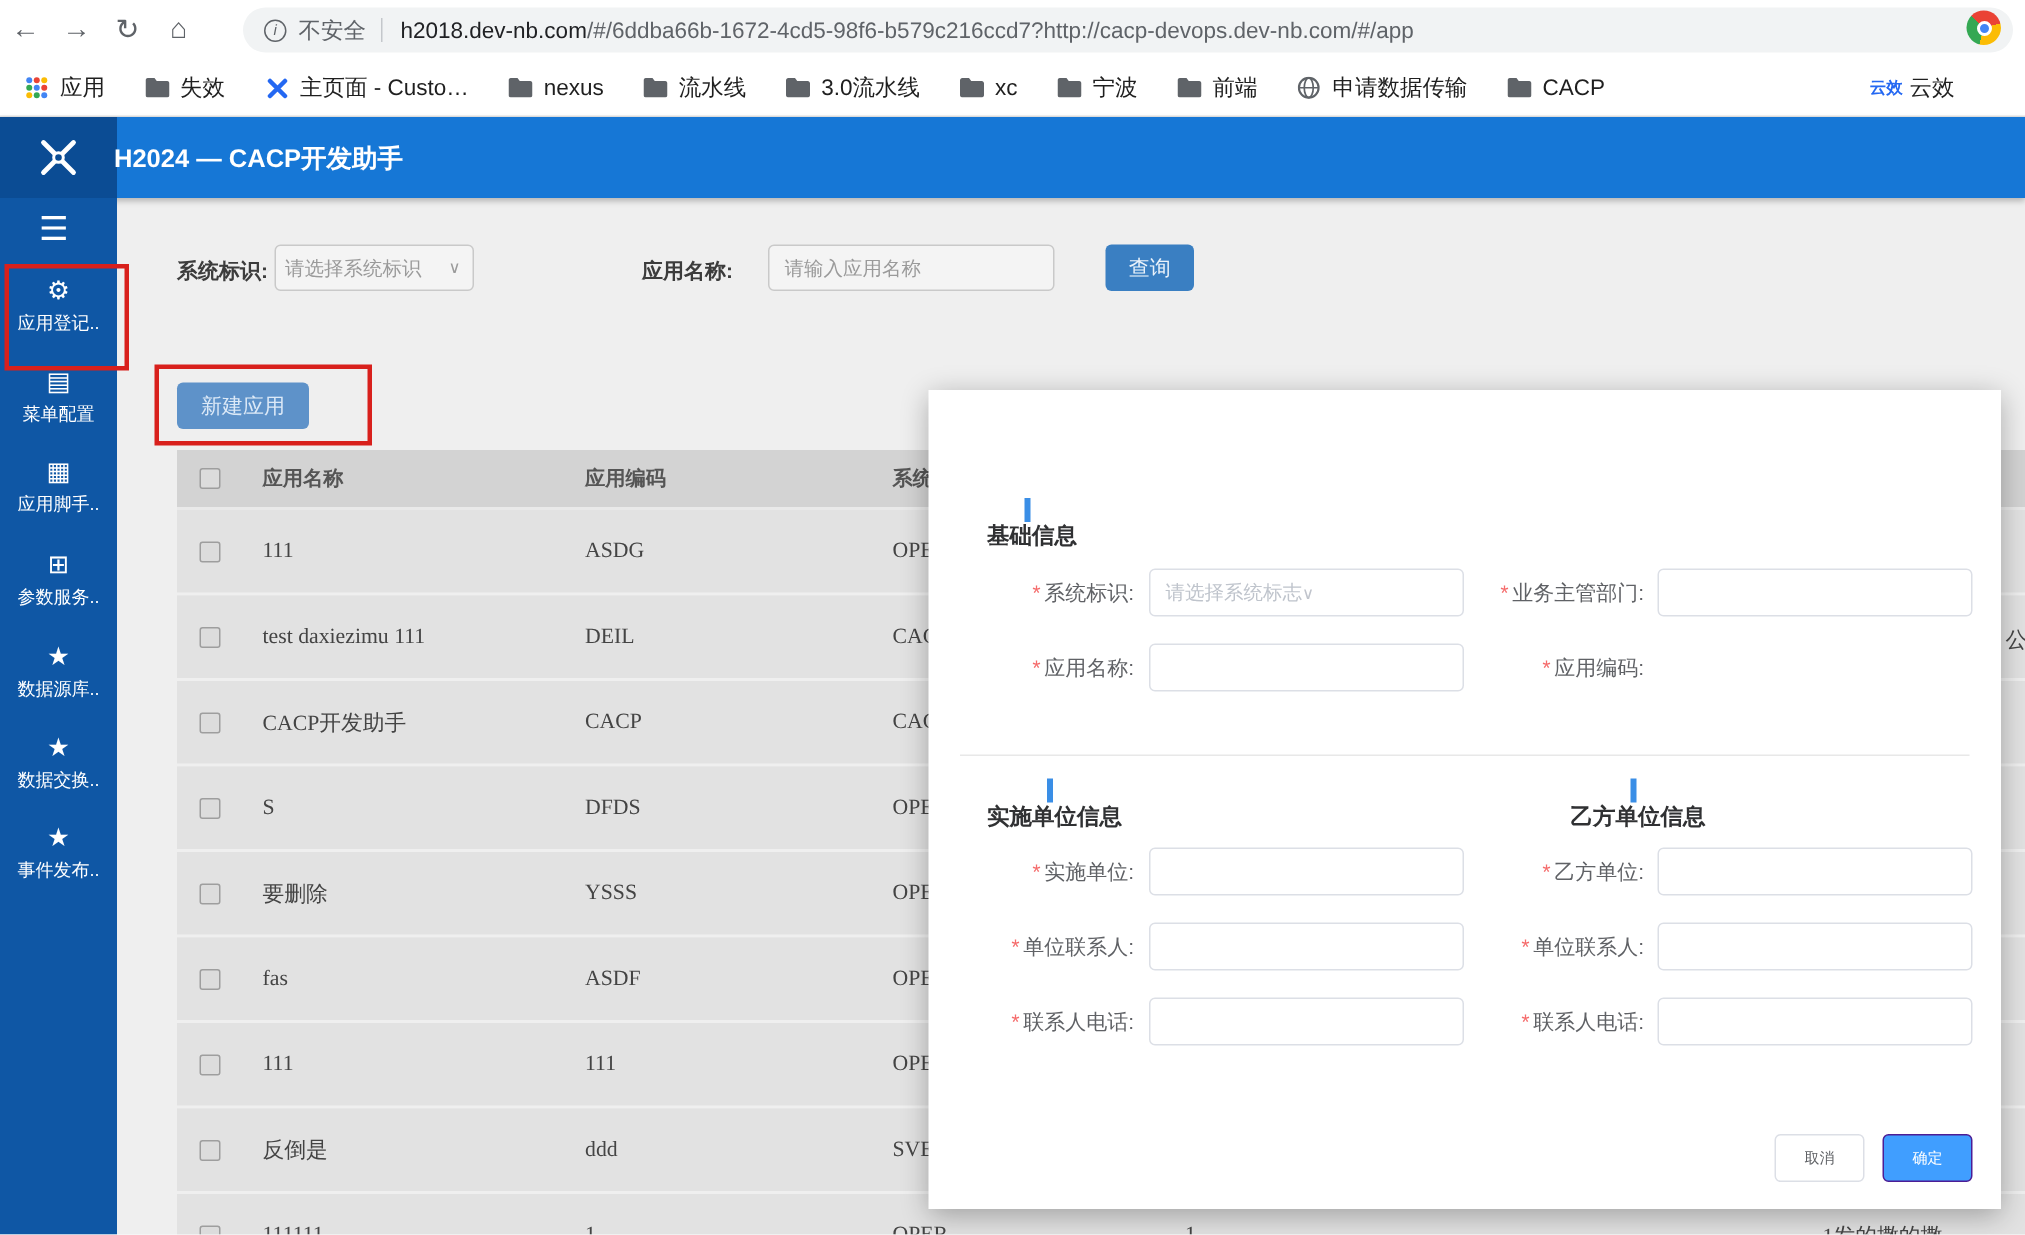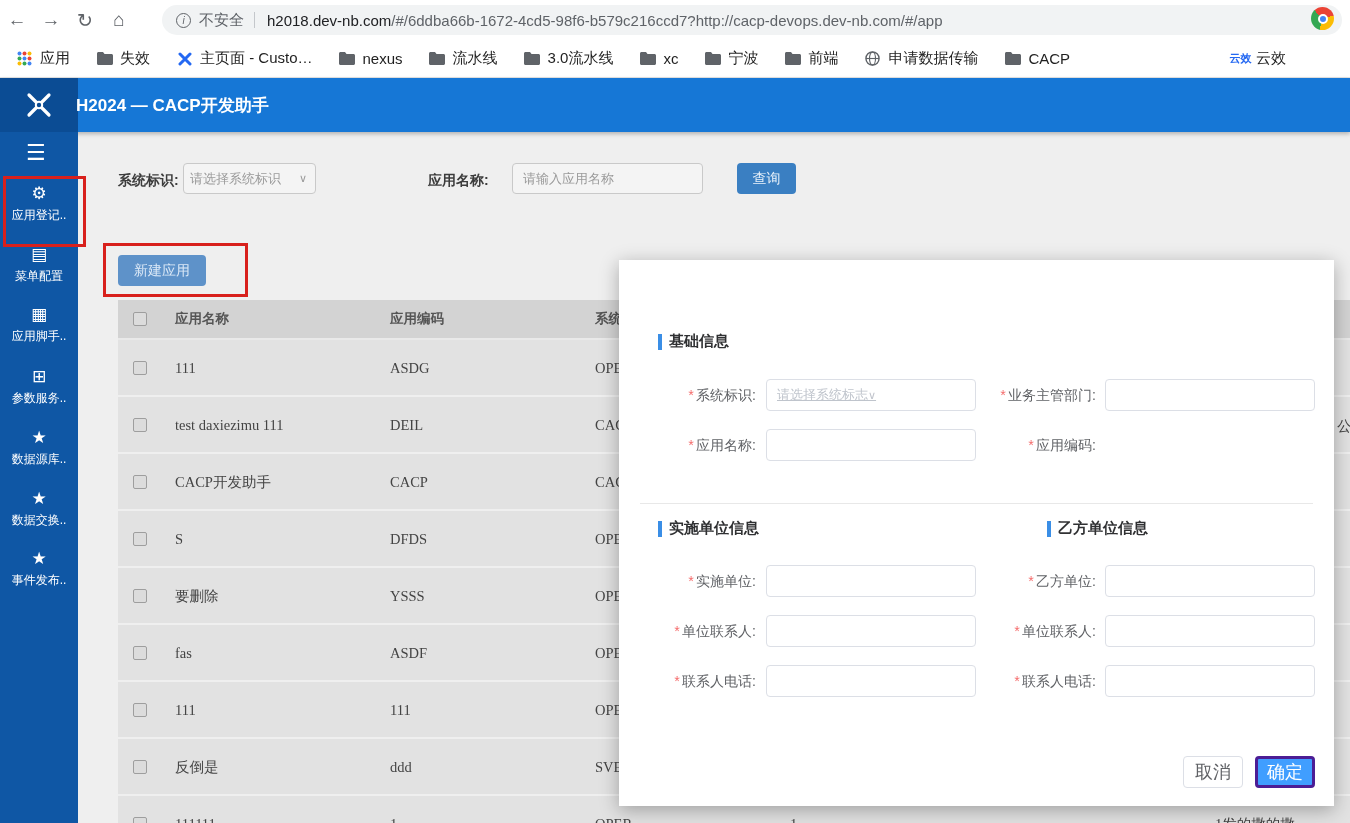--- a/index.html
+++ b/index.html
@@ -55,34 +55,34 @@
   .c { position:absolute; top:50%; transform:translateY(-50%); white-space:nowrap; }
   .c-check { left:15px; width:14px; height:14px; background:#dcdcdc; border:1px solid #9e9e9e; border-radius:2px; cursor:pointer; }
   .c-name { left:57px; } .c-code { left:272px; } .c-system { left:477px; }
   .c-x1 { left:672px; } .c-x2 { left:1097px; }
   .edge-frag { position:absolute; left:1259px; top:285px; font-family:"Liberation Serif","DejaVu Serif",serif; font-size:14.5px; color:#444; }
 
   
   .modal { position:absolute; left:619px; top:260px; width:715px; height:546px; background:#fff; z-index:30; box-shadow:0 4px 18px rgba(0,0,0,0.3); }
   .m-head { position:absolute; left:0; top:0; width:715px; height:52px; background:#55a6f5; color:#fff; display:flex; align-items:center; padding:0 22px; font-size:16px; }
   .m-close { position:absolute; right:20px; top:15px; color:#fff; font-size:18px; cursor:pointer; line-height:1; }
-  .m-section { position:absolute; display:flex; align-items:center; font-size:15px; font-weight:bold; color:#303133; }
+  .m-section { position:absolute; display:flex; align-items:center; font-size:15px; font-weight:bold; color:#303133;flex-direction:column; }
   .m-section .bar { width:4px; height:16px; background:#3a8ee6; margin-right:7px; }
   .m-label { position:absolute; width:137px; text-align:right; font-size:14px; color:#606266; line-height:32px; white-space:nowrap; }
   .m-label.col2 { width:477px; }
   .req { color:#f56c6c; margin-right:3px; }
   .m-input { position:absolute; width:210px; height:32px; border:1px solid #dcdfe6; border-radius:4px; background:#fff; font-size:13px; }
   .m-input input { width:100%; height:100%; border:none; outline:none; padding:0 10px; font-size:13px; color:#606266; background:transparent; font-family:inherit; }
   .m-input input::placeholder { color:#bfc4cc; }
-  .m-select { display:flex; align-items:center; justify-content:flex-start; padding:0 8px 0 10px; color:#bfc4cc; cursor:pointer;text-decoration:underline; }
+  .m-select { display:flex; align-items:center; justify-content:flex-start; padding:0 8px 0 10px; color:#bfc4cc; cursor:pointer; }
   .m-select .chev { color:#c0c4cc; }
   .m-divider { position:absolute; left:21px; top:243px; width:673px; border-top:1px solid #e8e8e8; }
-  .m-btn { position:absolute; top:496px; width:60px; height:32px; border-radius:4px; font-size:18px; cursor:pointer; font-family:inherit; }
+  .m-btn { position:absolute; top:496px; width:60px; height:32px; border-radius:4px; font-size:10px; cursor:pointer; font-family:inherit; }
   .btn-cancel { left:564px; background:#fff; border:1px solid #dcdfe6; color:#606266; }
-  .btn-ok { left:636px; background:#409eff; border:3px solid #4c1d95; color:#fff; }
+  .btn-ok { left:636px; background:#409eff; border:1px solid #4c1d95; color:#fff; }
 
   
   .red-box { position:absolute; border:3px solid #d8201c; z-index:50; pointer-events:none; }
   .red-box-1 { left:3px; top:176px; width:83px; height:71px; }
   .red-box-2 { left:103px; top:243px; width:145px; height:54px; }
 </style>
 </head>
 <body>
 
 <div class="browser-bar">
@@ -191,21 +191,21 @@
     <span>申请数据传输</span>
   </div>
   <div class="bm">
     <span class="bm-icon">
         <svg width="16" height="13" viewBox="0 0 16 13">
           <path d="M0 1.5C0 .7.7 0 1.5 0H6l1.5 2h7C15.3 2 16 2.7 16 3.5v8c0 .8-.7 1.5-1.5 1.5h-13C.7 13 0 12.3 0 11.5Z" fill="#5f6368"></path>
         </svg>
       </span>
     <span>CACP</span>
   </div>
-  <div class="bm" style="margin-left:auto; margin-right:48px;">
+  <div class="bm" style="margin-left:auto; margin-right:31px;">
     <span class="bm-icon yx-logo">云效</span>
     <span>云效</span>
   </div>
 </div>
 <span class="chrome-avatar">
     <i></i>
   </span>
 
 <div class="app-header">
   <div class="logo-block">

